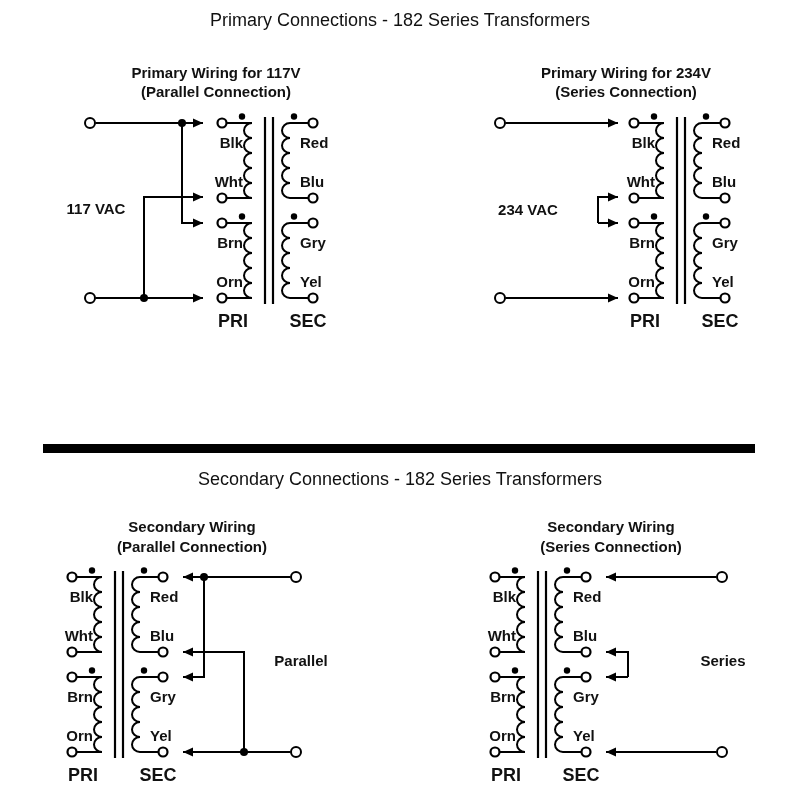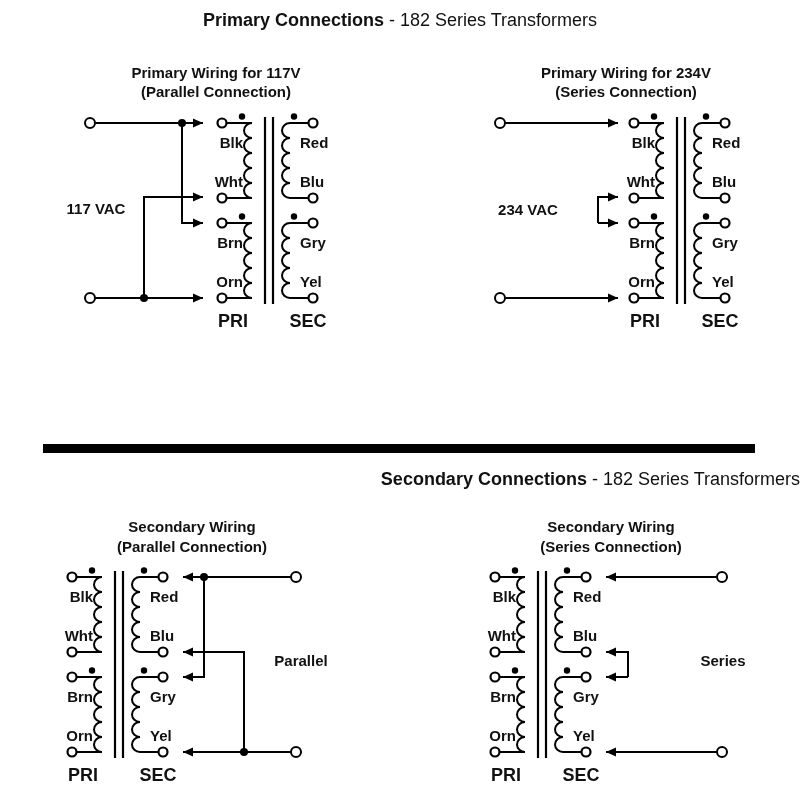--- a/index.html
+++ b/index.html
@@ -6,25 +6,25 @@
   body{
     width:800px;height:800px;background:#ffffff;
     font-family:"Liberation Sans", sans-serif;
     -webkit-font-smoothing:antialiased;
   }
   #page{position:relative;width:800px;height:800px;overflow:hidden;background:#ffffff;}
   .heading{
     position:absolute;left:0;width:100%;text-align:center;
     font-size:18px;line-height:20px;color:#111;white-space:nowrap;
   }
-  .hbold{font-weight:700;}
+  .hbold{font-weight:400;}
   .hrest{font-weight:400;margin-top:40px;}
   #sep{position:absolute;left:43px;top:444px;width:712px;height:9px;background:#000;}
   #h1{top:10px;}
-  #h2{top:469px;text-align:right;}
+  #h2{top:469px;}
   svg{position:absolute;left:0;top:0;}
   svg text{font-family:"Liberation Sans", sans-serif;}
 </style>
 </head>
 <body>
 
 <div id="page">
 
   <div class="heading" id="h1">
     <span class="hbold">Primary Connections</span>

